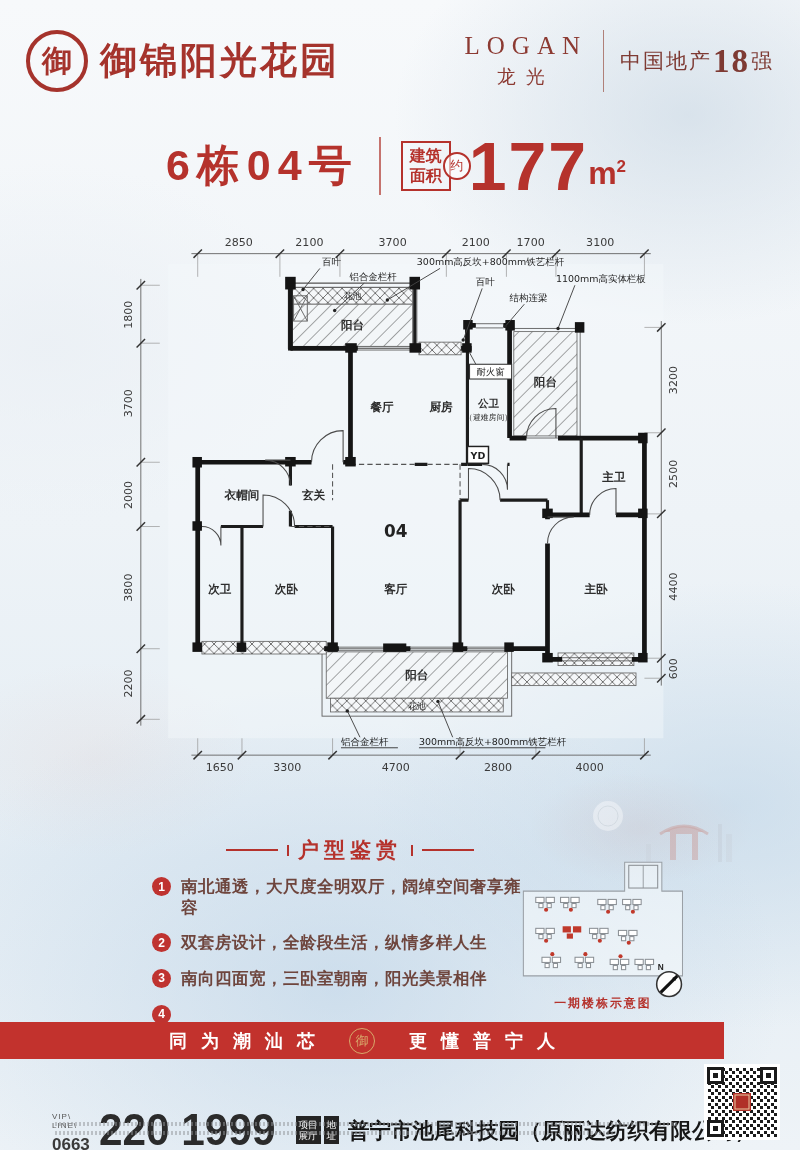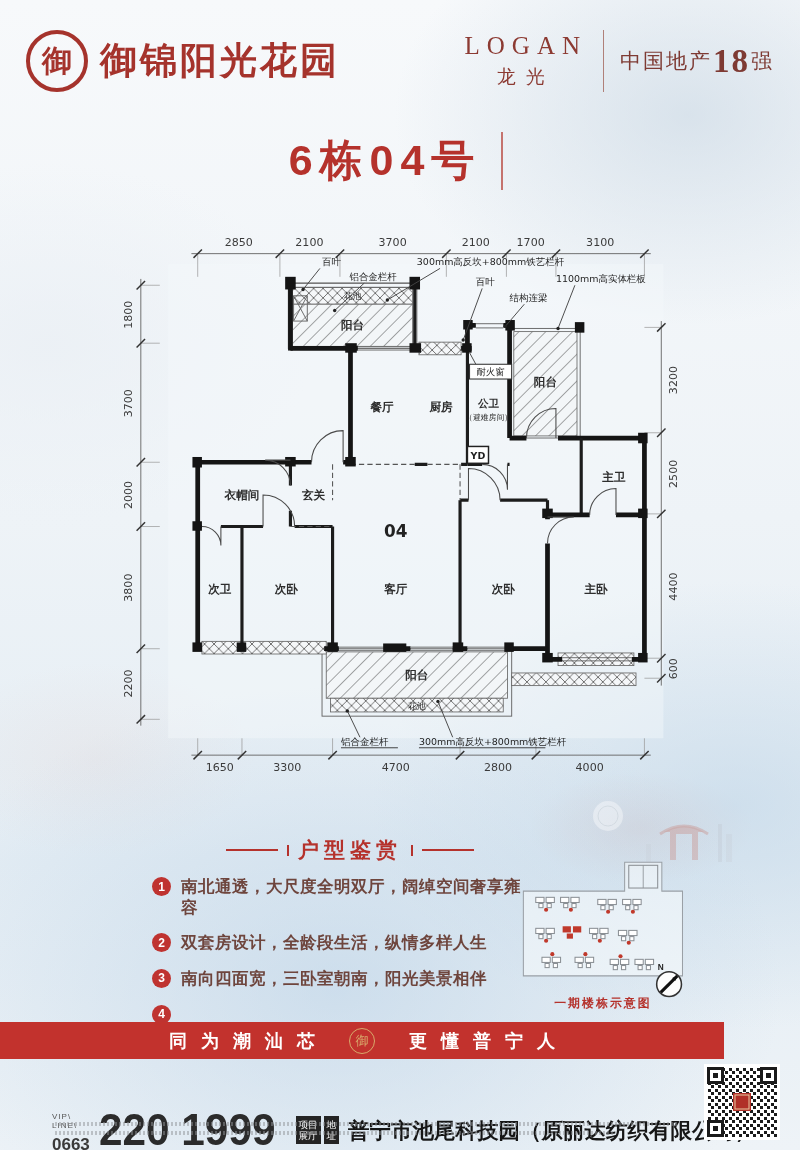--- a/index.html
+++ b/index.html
@@ -117,20 +117,29 @@
           <span>中国地产</span>
           <b>18</b>
           <span>强</span>
         </div>
     </div>
   </div>
 
   <div id="titleRow" class="abs">
     <div class="unit-name">6栋04号</div>
     <div class="title-sep"></div>
+    <div class="area-wrap">
+      <div class="area-tag">
+        <span>建筑</span>
+        <span>面积</span>
+      </div>
+      <div class="approx-circle">约</div>
+      <div class="area-num">177</div>
+      <div class="area-unit"><span>m</span><sup>2</sup></div>
+    </div>
   </div>
 
   <svg id="plan" class="abs cad" width="590" height="569" viewBox="0 0 560 540">
     <defs>
       <pattern id="diag" width="9" height="9" patternUnits="userSpaceOnUse" patternTransform="rotate(45)">
         <rect width="9" height="9" fill="#f3f6f8"></rect>
         <line x1="0" y1="0" x2="0" y2="9" stroke="#5a5a5a" stroke-width="1"></line>
       </pattern>
       <pattern id="cross" width="9" height="9" patternUnits="userSpaceOnUse">
         <rect width="9" height="9" fill="#f5f7f9"></rect>

